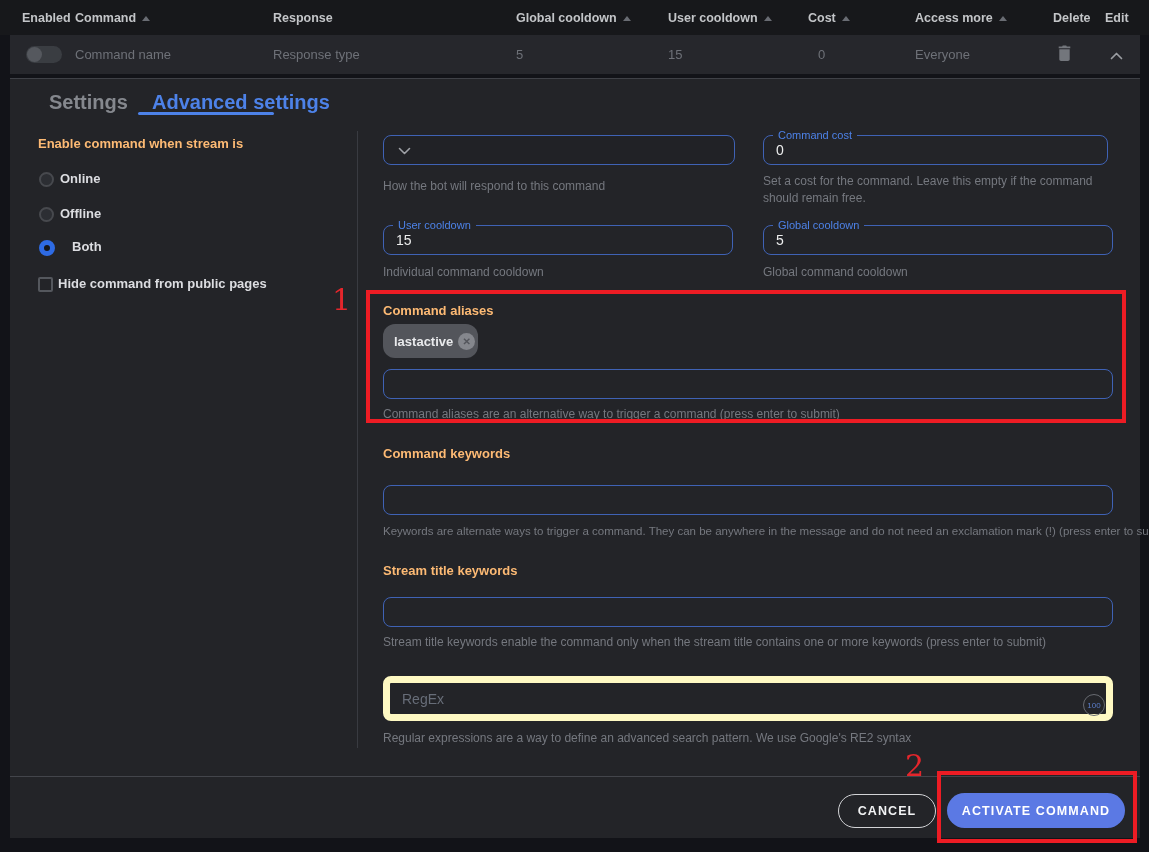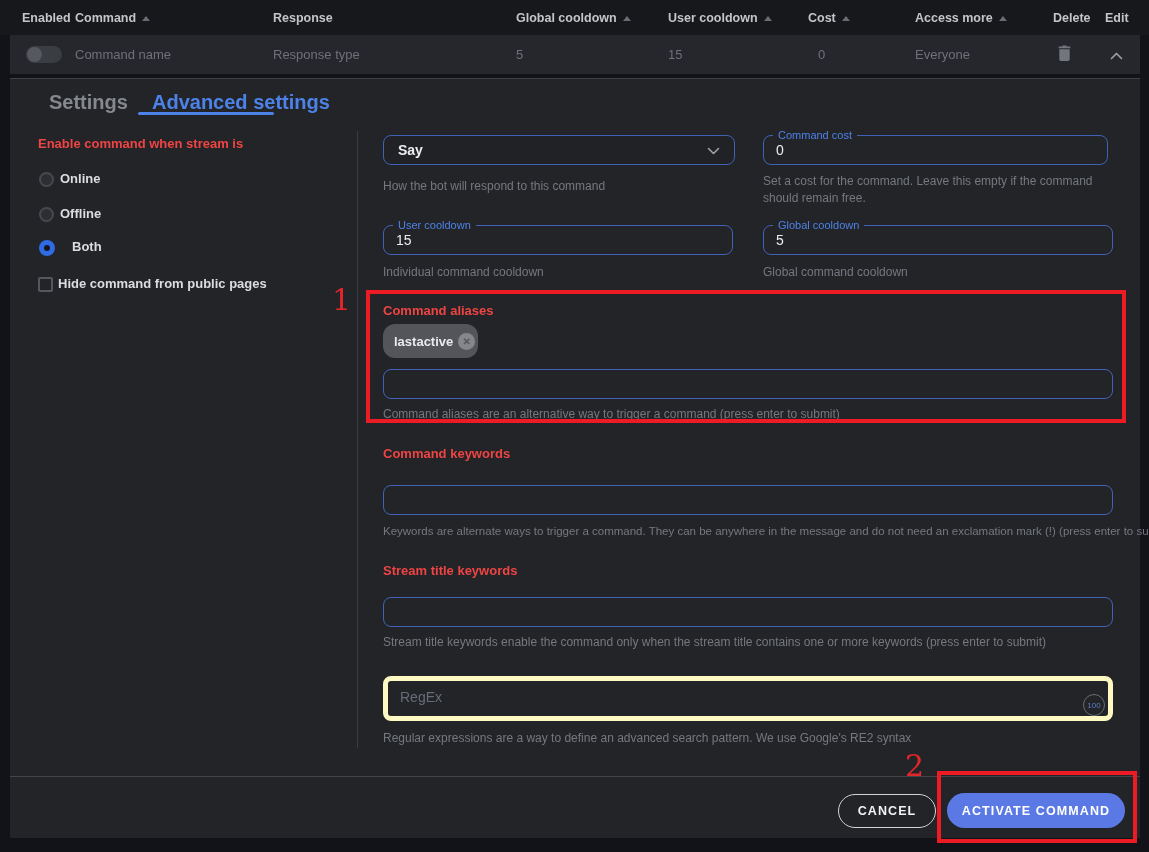--- a/index.html
+++ b/index.html
@@ -26,21 +26,21 @@
   .icon-btn { position:absolute; top:0; height:39px; display:flex; align-items:center; cursor:pointer; }
   
   .panel { position:absolute; left:10px; top:78px; width:1130px; height:760px;
            background:#232428; border-top:1px solid #3f4147; }
   .tab { position:absolute; top:12px; font-size:20px; font-weight:bold; cursor:pointer; }
   .tab.inactive { color:#85888e; }
   .tab.active { color:#4d82e8; }
   .tab-underline { position:absolute; left:128px; top:33px; width:136px; height:3px;
                    background:#4d82e8; border-radius:2px; }
   
-  .section-title { position:absolute; color:#ef4444; font-size:13px; font-weight:bold; }
+  .section-title { position:absolute; color:#fdba74; font-size:13px; font-weight:bold; }
   .radio { position:absolute; width:15px; height:15px; border-radius:50%;
            border:2px solid #47494e; background:#2c2e33; cursor:pointer; }
   .radio.selected { width:16px; height:16px; border:5px solid #2e6be4; background:#15161a; }
   .radio-label { position:absolute; color:#dcdde1; font-size:13px; font-weight:bold; }
   .checkbox { position:absolute; width:15px; height:15px; border:2px solid #54575d; border-radius:2px;
               background:transparent; cursor:pointer; }
   .v-divider { position:absolute; left:347px; top:52px; width:1px; height:617px; background:#393b41; }
   
   .select {
     position:absolute; left:373px; top:56px; width:352px; height:30px;
@@ -60,21 +60,21 @@
                 font-family:"Liberation Sans",sans-serif; }
   .chip { position:absolute; height:34px; border-radius:12px; background:#53555b;
           display:flex; align-items:center; padding:0 3px 0 11px; gap:5px; }
   .chip .chip-label { color:#e9eaec; font-size:13px; font-weight:bold; }
   .chip .chip-x { width:17px; height:17px; border-radius:50%; background:#85878d;
                   display:flex; align-items:center; justify-content:center; cursor:pointer;
                   color:#53555b; font-size:10px; font-weight:bold; }
   .regex-box { position:absolute; left:373px; top:597px; width:730px; height:45px; }
   .regex-box textarea {
     width:100%; height:100%; resize:none; background:transparent; outline:none;
-    border:5px solid #fef9c3; border-radius:8px; color:#eceded; font-size:14px;
+    border:7px solid #fef9c3; border-radius:8px; color:#eceded; font-size:14px;
     padding:8px 40px 8px 12px; font-family:"Liberation Sans",sans-serif;
   }
   .regex-box textarea::placeholder { color:#676d78; }
   .text-input::placeholder { color:#676d78; }
   .counter-badge { position:absolute; right:8px; bottom:5px; width:22px; height:22px; border-radius:50%;
                    border:1px solid #686b71; color:#5a7cc7; font-size:8px; display:flex;
                    align-items:center; justify-content:center; }
   .footer-divider { position:absolute; left:0; top:697px; width:1130px; height:1px; background:#43454b; }
   .btn { position:absolute; display:flex; align-items:center; justify-content:center;
          font-weight:bold; font-size:12.5px; letter-spacing:1.1px; cursor:pointer;
@@ -182,21 +182,20 @@
 
     <div class="radio selected" style="left:29px; top:161px;"></div>
     <div class="radio-label" style="left:50px; top:160px;margin-left:12px;">Both</div>
 
     <div class="checkbox" style="left:28px; top:198px;"></div>
     <div class="radio-label" style="left:48px; top:197px;">Hide command from public pages</div>
 
     <div class="v-divider"></div>
 
     <div class="select">
-      <span class="sel-value">Say</span>
       <span>
         <svg width="13" height="8" viewBox="0 0 13 8">
             <path d="M1.5 1.5L6.5 6.5L11.5 1.5" stroke="#9ea1a6" stroke-width="1.6" fill="none" stroke-linecap="round" stroke-linejoin="round"></path>
           </svg>
       </span>
     </div>
     <div class="helper" style="left:373px; top:100px;">How the bot will respond to this command</div>
 
     <div class="field" style="left:753px; top:56px; width:345px;">
       <span class="float-label">Command cost</span>

